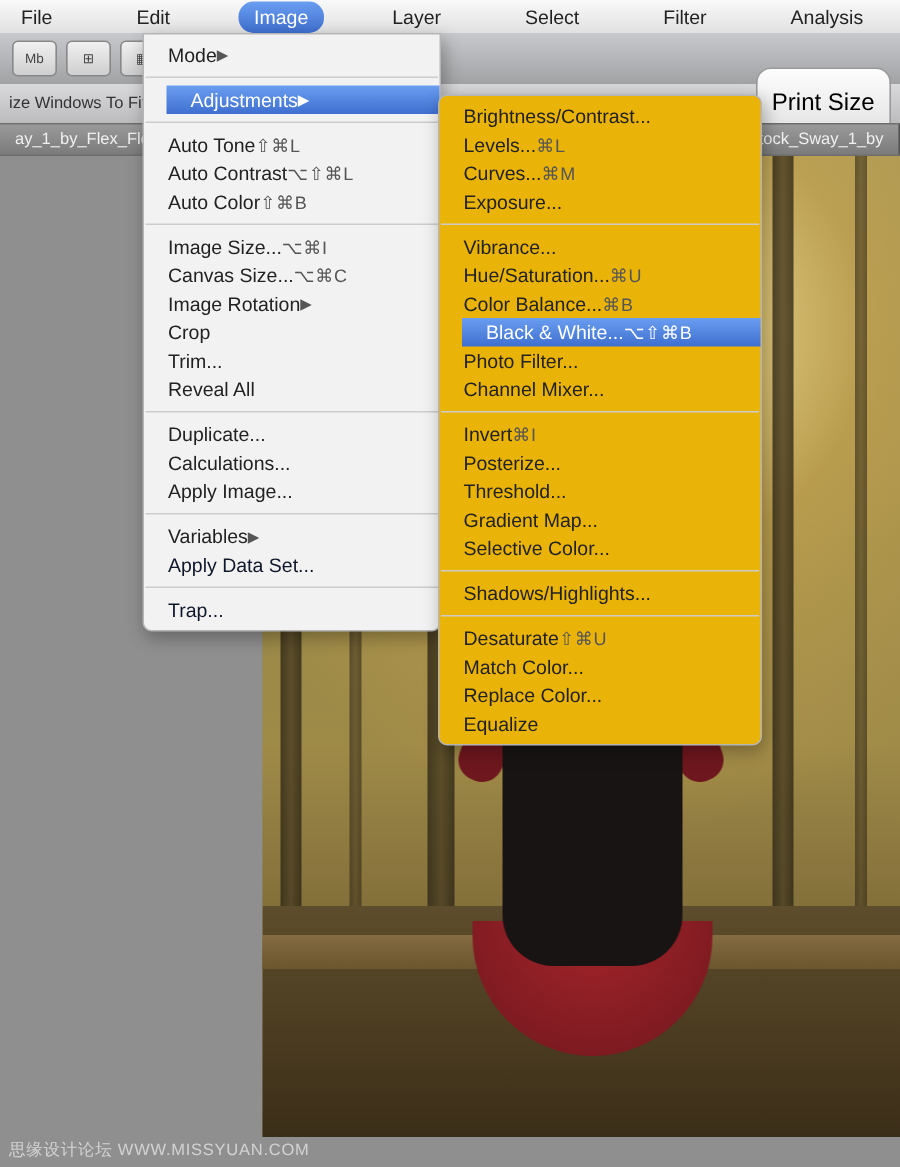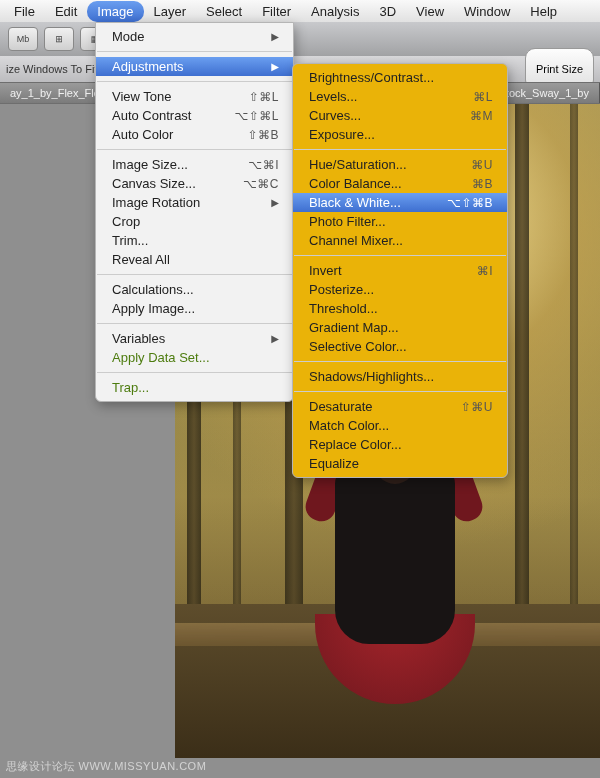--- a/index.html
+++ b/index.html
@@ -15,20 +15,21 @@
   }
   .menubar {
     position: absolute;
     top: 0; left: 0; right: 0;
     height: 22px;
     background: linear-gradient(#f9f9f9, #e1e1e1);
     display: flex;
     align-items: center;
     padding: 0 4px;
     border-bottom: 1px solid #bbb;
+    gap: 36px;
   }
   .menubar-item {
     padding: 3px 10px;
     font-size: 13px;
     color: #222;
     cursor: default;
   }
   .menubar-item.active {
     background: linear-gradient(#6a9ef0, #3e6fd0);
     color: #fff;
@@ -65,21 +66,21 @@
     font-size: 11px;
     color:#333;
     padding: 0 6px;
     justify-content: space-between;
   }
   .print-btn {
     background: linear-gradient(#fdfdfd,#e0e0e0);
     border:1px solid #999;
     border-radius: 10px;
     padding: 14px 10px;
-    font-size: 11px;
+    font-size: 16px;
   }
   .tabbar {
     position: absolute;
     top: 82px; left: 0; right: 0;
     height: 22px;
     background: #6e6e6e;
     display:flex;
     align-items:center;
     font-size: 11px;
     color:#ddd;
@@ -134,31 +135,31 @@
     width: 214px;
     background: #eab308;
     border: 1px solid #b5b5b5;
     border-radius: 6px;
     box-shadow: 2px 4px 12px rgba(0,0,0,.3);
     padding: 4px 0;
   }
   .mi {
     display:flex;
     align-items:center;
-    justify-content: space-between;
+    justify-content: flex-start;
     height: 19px;
     padding: 0 14px 0 16px;
     font-size: 13px;
     color:#222;
-    gap:20px;
-  }
-  .mi.disabled { color: #4d7c0f; }
+  }
+  .mi.disabled { color: #0f172a; }
   .mi.highlight {
     background: linear-gradient(#6a9ef0,#3e6fd0);
     color: #fff;
+    margin-left: 15px;
   }
   .sep { height:1px;background:#ccc;margin:5px 1px; }
   .sc { font-size:12px; color:#555; letter-spacing: .5px;}
   .mi.highlight .sc { color: #fff; }
   .arrow { font-size:10px; color:#555;}
   .mi.highlight .arrow{color:#fff;}
   .watermark{
     position:absolute;bottom:4px;left:6px;color:rgba(255,255,255,.6);
     font-size:11px;font-family:Arial;letter-spacing:.5px;
   }
@@ -221,21 +222,21 @@
       <span>Mode</span>
       <span class="arrow">▶</span>
     </div>
   <div class="sep"></div>
   <div class="mi highlight">
       <span>Adjustments</span>
       <span class="arrow">▶</span>
     </div>
   <div class="sep"></div>
   <div class="mi">
-      <span>View Tone</span>
+      <span>Auto Tone</span>
       <span class="sc">⇧⌘L</span>
     </div>
   <div class="mi">
       <span>Auto Contrast</span>
       <span class="sc">⌥⇧⌘L</span>
     </div>
   <div class="mi">
       <span>Auto Color</span>
       <span class="sc">⇧⌘B</span>
     </div>
@@ -256,20 +257,23 @@
       <span>Crop</span>
     </div>
   <div class="mi">
       <span>Trim...</span>
     </div>
   <div class="mi">
       <span>Reveal All</span>
     </div>
   <div class="sep"></div>
   <div class="mi">
+      <span>Duplicate...</span>
+    </div>
+  <div class="mi">
       <span>Calculations...</span>
     </div>
   <div class="mi">
       <span>Apply Image...</span>
     </div>
   <div class="sep"></div>
   <div class="mi">
       <span>Variables</span>
       <span class="arrow">▶</span>
     </div>
@@ -291,20 +295,23 @@
       <span class="sc">⌘L</span>
     </div>
   <div class="mi">
       <span>Curves...</span>
       <span class="sc">⌘M</span>
     </div>
   <div class="mi">
       <span>Exposure...</span>
     </div>
   <div class="sep"></div>
+  <div class="mi">
+      <span>Vibrance...</span>
+    </div>
   <div class="mi">
       <span>Hue/Saturation...</span>
       <span class="sc">⌘U</span>
     </div>
   <div class="mi">
       <span>Color Balance...</span>
       <span class="sc">⌘B</span>
     </div>
   <div class="mi highlight">
       <span>Black &amp; White...</span>

